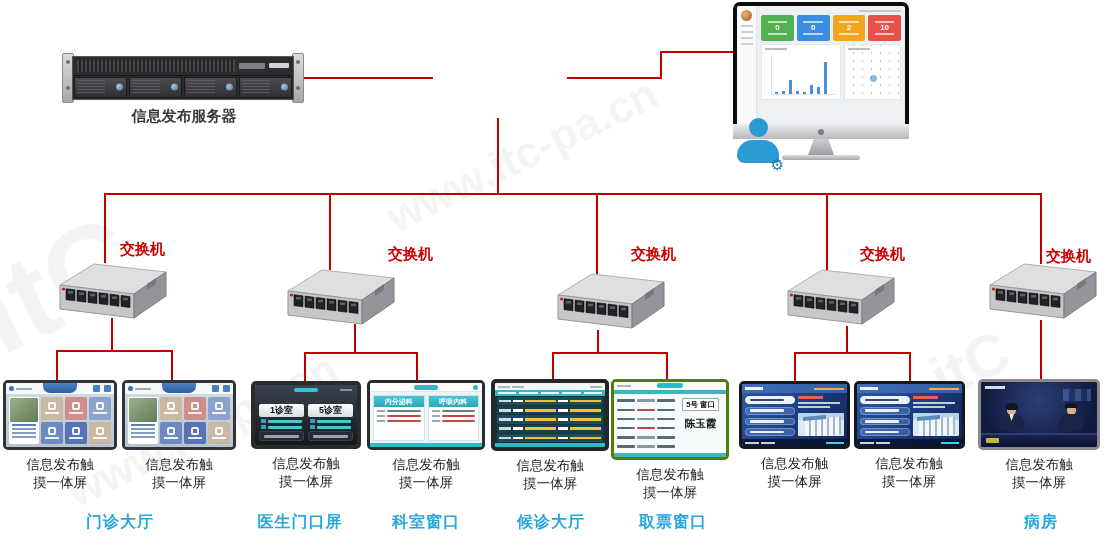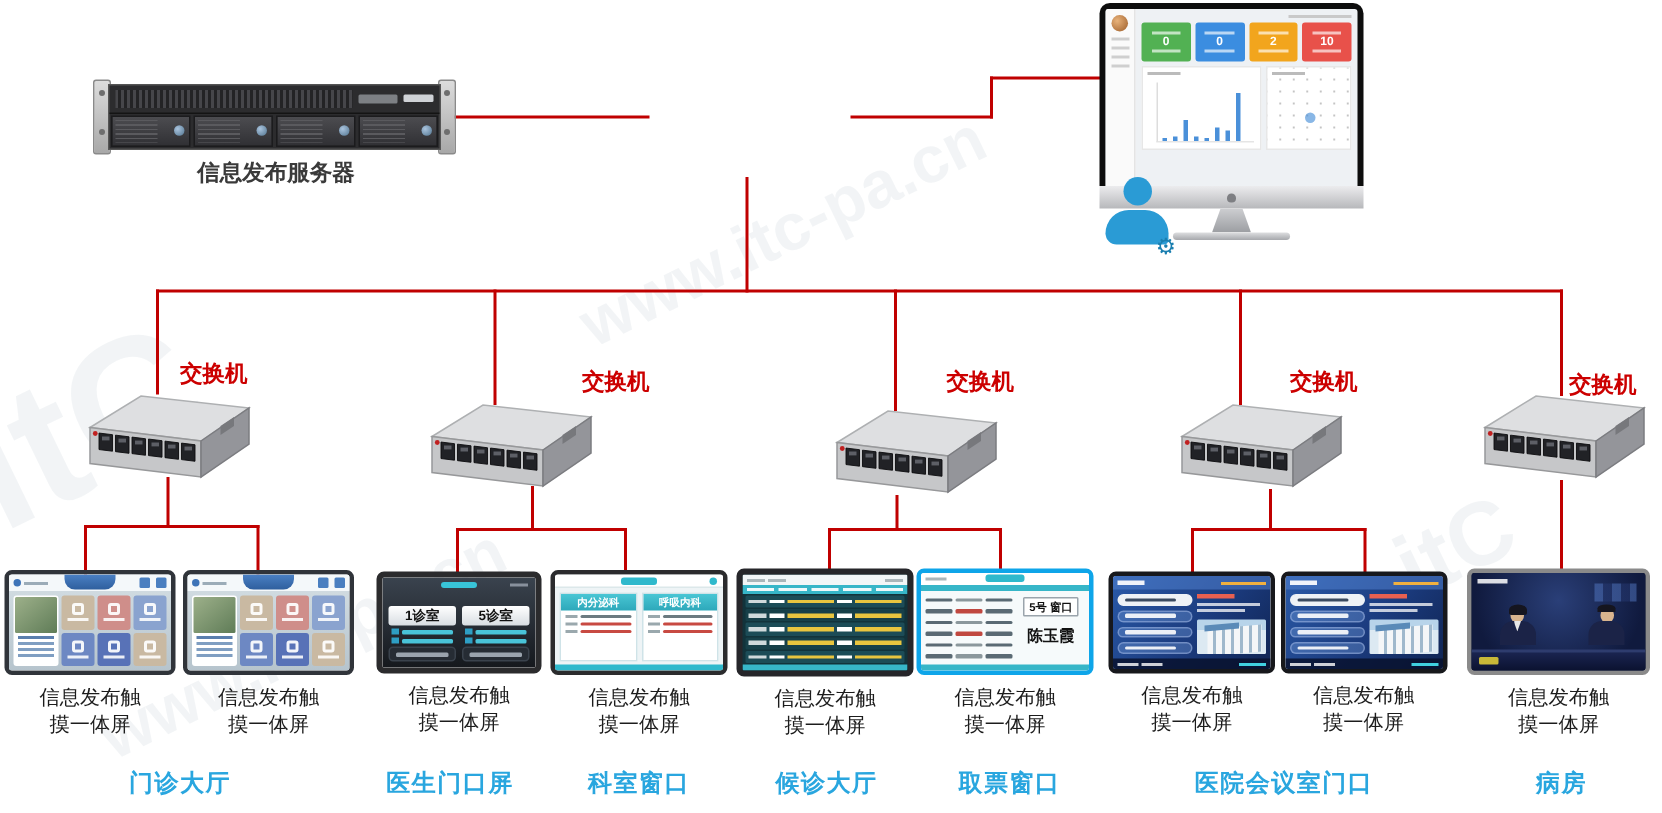--- a/index.html
+++ b/index.html
@@ -164,21 +164,21 @@
   .w-row { flex:1; background:#1c4c57; border-radius:1px; display:flex; align-items:center; gap:2px; padding:0 2px; }
   .w-row:nth-child(even) { background:#174049; }
   .wc1 { width:12px; height:2.5px; background:#cfd9db; }
   .wc2 { width:10px; height:2.5px; background:#ffffff; }
   .wc3 { flex:1; height:2.5px; background:#e9c53f; }
   .wc4 { width:10px; height:2.5px; background:#ffffff; }
   .wc5 { flex:1; height:2.5px; background:#e9c53f; }
   .w-bot { height:4px; background:#37b6c8; }
 
   
-  .scr-ticket { width:118px; height:71px; border:3px solid #0ea5e9; background:#f6fafb; }
+  .scr-ticket { width:118px; height:81px; border:3px solid #4d7c0f; background:#f6fafb; }
   .t-top { height:8px; background:#fff; position:relative; }
   .t-top i { position:absolute; left:3px; top:3px; width:14px; height:2px; background:#aab6ba; }
   .t-pill { position:absolute; left:50%; transform:translateX(-50%); top:1px; width:26px; height:5px;
             background:#2fb9cc; border-radius:2px; }
   .t-strip { height:4px; background:#37b6c8; }
   .t-body { flex:1; display:flex; padding:3px; gap:3px; }
   .t-table { flex:1.3; display:flex; flex-direction:column; gap:2px; }
   .t-row { flex:1; display:flex; gap:2px; align-items:center; }
   .t-row i { flex:1; height:2.5px; background:#5a6a74; border-radius:1px; }
   .t-row i.mid { background:#8a979c; }
@@ -922,15 +922,14 @@
       <div>信息发布触</div>
         <div>摸一体屏</div>
     </div>
   </div>
 
   <div class="loc-label" style="left:55px;  width:130px;">门诊大厅</div>
   <div class="loc-label" style="left:235px; width:130px;">医生门口屏</div>
   <div class="loc-label" style="left:365px; width:122px;">科室窗口</div>
   <div class="loc-label" style="left:612px; width:122px;">取票窗口</div>
   <div class="loc-label" style="left:490px; width:122px;">候诊大厅</div>
-  <div class="loc-label" style="left:772px; width:168px;">医院会议室门口</div>
   <div class="loc-label" style="left:985px; width:112px;font-family:Liberation Serif, serif;">病房</div>
 </div>
 
 </body></html>

